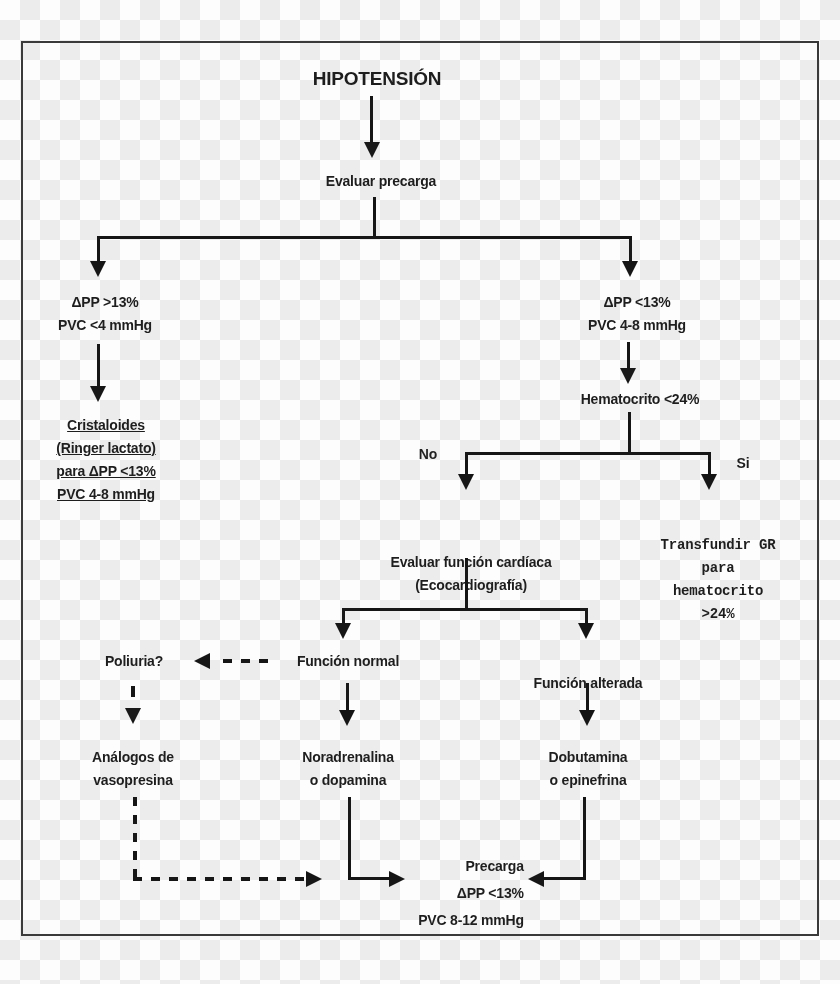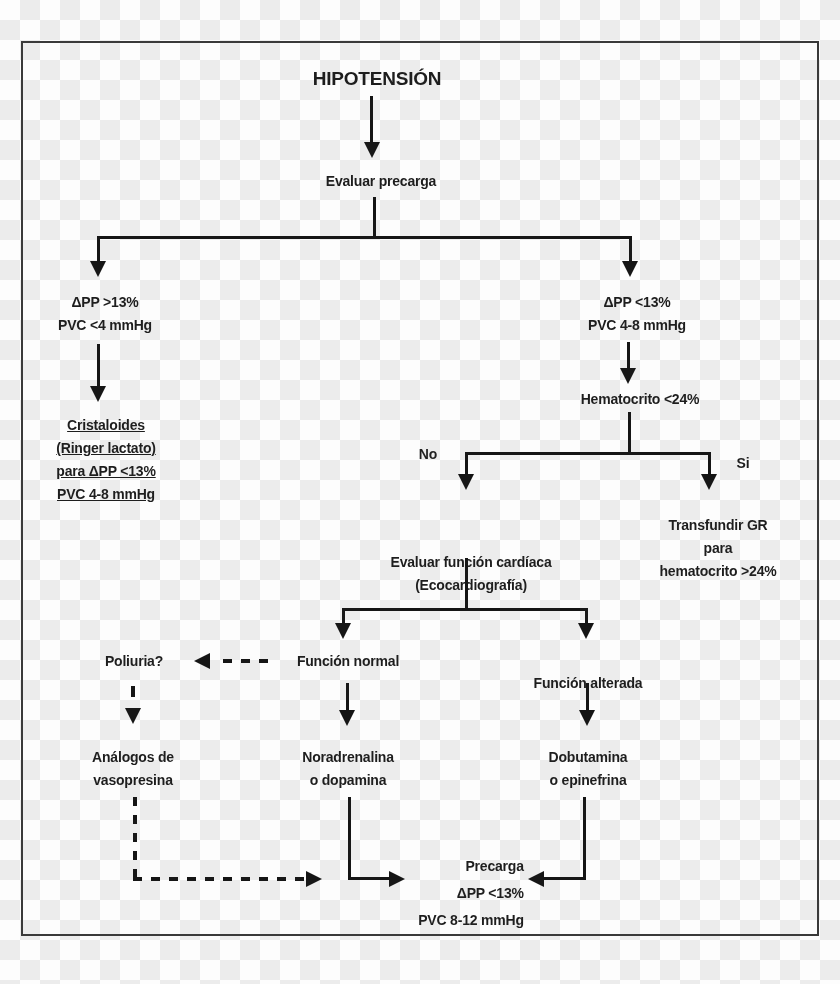--- a/index.html
+++ b/index.html
@@ -54,21 +54,21 @@
 PVC 4-8 mmHg</div>
   <div class="node" style="left:106px;top:414px;text-decoration:underline;">Cristaloides
 (Ringer lactato)
 para ΔPP &lt;13%
 PVC 4-8 mmHg</div>
   <div class="node" style="left:640px;top:388px;">Hematocrito &lt;24%</div>
   <div class="node" style="left:428px;top:443px;">No</div>
   <div class="node" style="left:743px;top:452px;">Si</div>
   <div class="node" style="left:471px;top:507px;margin-top:44px;">Evaluar función cardíaca
 (Ecocardiografía)</div>
-  <div class="node" style="left:718px;top:514px;">Transfundir GR para
+  <div class="node" style="left:718px;top:534px;font-family:Liberation Mono, monospace;">Transfundir GR para
 hematocrito &gt;24%</div>
   <div class="node" style="left:134px;top:650px;">Poliuria?</div>
   <div class="node" style="left:348px;top:650px;">Función normal</div>
   <div class="node" style="left:588px;top:672px;">Función alterada</div>
   <div class="node" style="left:348px;top:746px;">Noradrenalina
 o dopamina</div>
   <div class="node" style="left:133px;top:746px;">Análogos de
 vasopresina</div>
   <div class="node" style="left:588px;top:746px;">Dobutamina
 o epinefrina</div>

